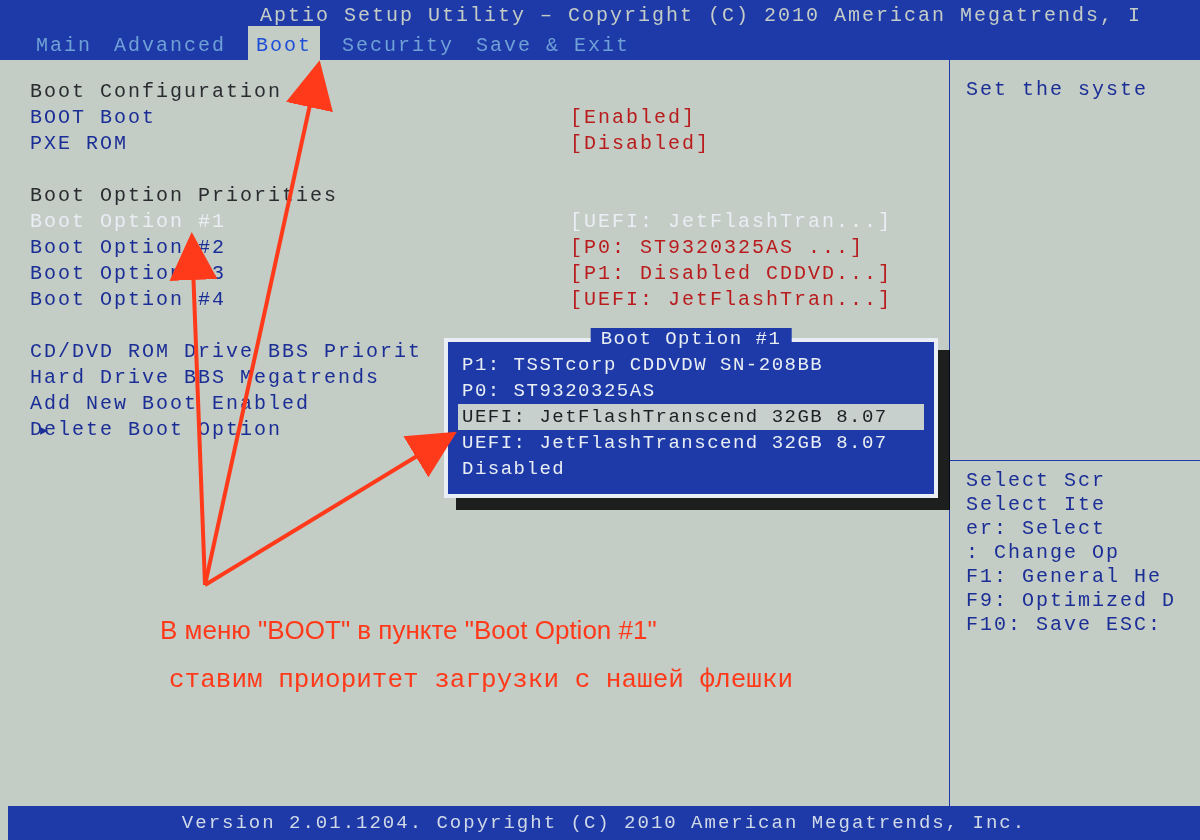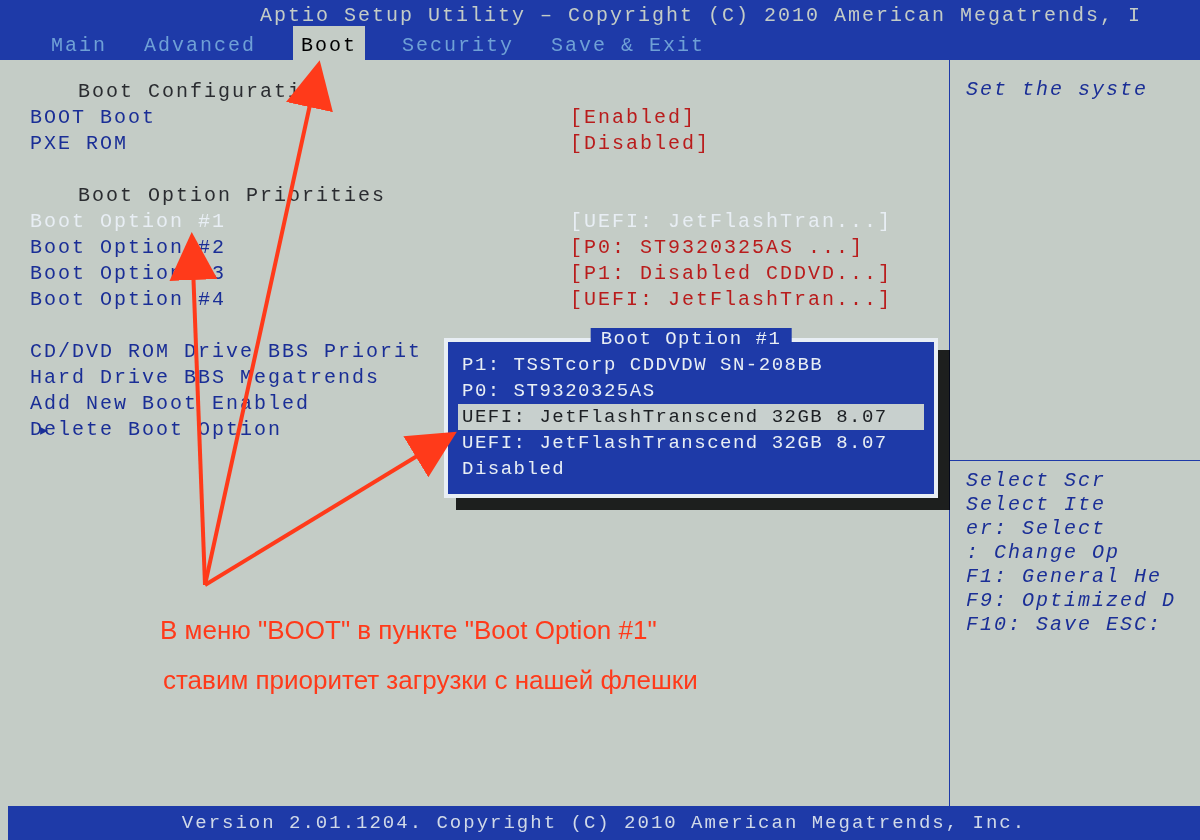--- a/index.html
+++ b/index.html
@@ -28,50 +28,49 @@
     overflow: hidden;
   }
   .menubar {
     background: #1e3aa8;
     color: #6fa0d6;
     height: 30px;
     display: flex; align-items: center;
     gap: 22px;
     padding-left: 36px;
   }
-  .menubar .tab { color: #6fa0d6; margin-left: 15px; }
+  .menubar .tab { color: #6fa0d6; }
   .menubar .tab.active {
     background: #c4ccc6;
-    color: #000000;
+    color: #1d4ed8;
     padding: 8px 8px;
   }
   .body-area {
     display: flex;
     height: calc(100% - 60px - 34px);
   }
   .main-pane {
     flex: 1;
     padding: 18px 14px 0 30px;
     position: relative;
     border-right: 1px solid #1e3aa8;
   }
   .right-pane {
     width: 250px;
     padding: 18px 0 0 16px;
     white-space: nowrap;
     overflow: hidden;
-    font-style: italic;
   }
   .row { display: flex; height: 26px; align-items: center; }
   .label-col { width: 540px; white-space: nowrap; overflow: hidden; }
   .val-col { color: #b91c1c; white-space: nowrap; overflow: hidden; }
   .link { color: #1a2e96; }
   .selected-row .label-col,
   .selected-row .val-col { color: #e8eef4; }
-  .hdr-black { color: #2a2c30; margin-left: 48px; }
+  .hdr-black { color: #2a2c30; }
   .triangle {
     color: #1a2e96;
     position: absolute;
     left: 8px;
   }
   .right-divider {
     border-top: 1px solid #1e3aa8;
     margin: 8px -16px 8px -16px;
   }
   .help-line { color: #1a2e96; height: 24px; white-space: nowrap; overflow: hidden; }
@@ -230,15 +229,15 @@
     <defs>
       <marker id="ah" markerWidth="12" markerHeight="12" refX="10" refY="6" orient="auto">
         <path d="M0,0 L12,6 L0,12 Z" fill="#ff3a1a"></path>
       </marker>
     </defs>
     <line x1="205" y1="585" x2="318" y2="68" stroke="#ff3a1a" stroke-width="4" marker-end="url(#ah)"></line>
     <line x1="205" y1="585" x2="192" y2="240" stroke="#ff3a1a" stroke-width="4" marker-end="url(#ah)"></line>
     <line x1="205" y1="585" x2="450" y2="436" stroke="#ff3a1a" stroke-width="4" marker-end="url(#ah)"></line>
   </svg>
   <div class="ann-text annot" style="left:160px; top:615px;">В меню "BOOT" в пункте "Boot Option #1"</div>
-  <div class="ann-text annot" style="left:163px; top:665px;">ставим приоритет загрузки с нашей флешки</div>
+  <div class="ann-text annot" style="left:169px; top:665px;font-family:Liberation Mono, monospace;">ставим приоритет загрузки с нашей флешки</div>
 
 </div>
 
 </body></html>

